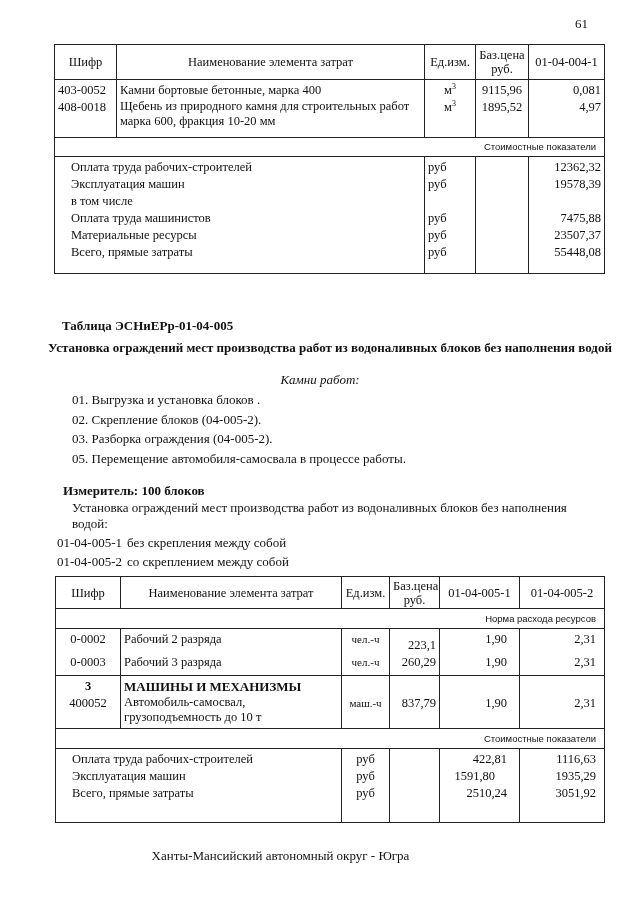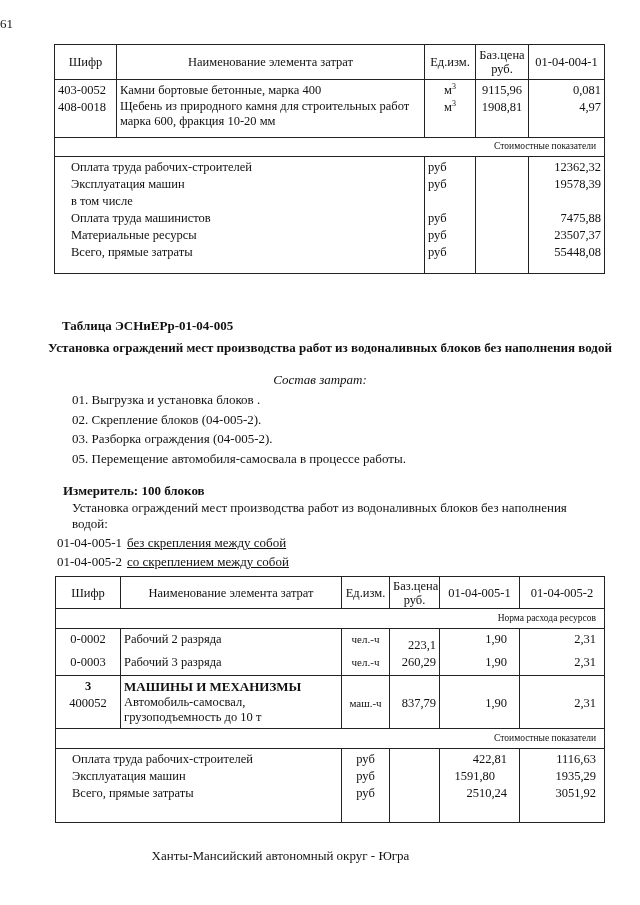--- a/index.html
+++ b/index.html
@@ -1,40 +1,40 @@
 <!DOCTYPE html>
 <html><head>
 <meta charset="utf-8">
 <style>
   html, body { margin: 0; padding: 0; background: #ffffff; }
   body { width: 640px; height: 905px; position: relative; overflow: hidden;
          font-family: "Liberation Serif", "DejaVu Serif", serif; color: #111; font-size: 13px; }
   .abs { position: absolute; }
-  .page-num { left: 0; width: 567px; top: 16px; text-align: left; font-size: 13px; }
+  .page-num { left: 0; width: 567px; top: 16px; text-align: right; font-size: 13px; padding-left: 21px; }
   table.t { position: absolute; border-collapse: collapse; table-layout: fixed; font-size: 12.5px; }
   table.t td, table.t th { padding: 0 3px; vertical-align: top; line-height: 17px; font-weight: normal; }
   table.t th { border: 1px solid #222; text-align: center; vertical-align: middle; line-height: 14px; }
   .vb { border-left: 1px solid #222; border-right: 1px solid #222; }
   .right { text-align: right; }
   .center { text-align: center; }
   .bold { font-weight: bold; }
   .sans-small { font-family: "Liberation Sans", "DejaVu Sans", sans-serif; font-size: 9.5px; text-align: right; padding-right: 8px !important; vertical-align: middle !important; }
   .bt { border-top: 1px solid #222; }
   .bb { border-bottom: 1px solid #222; }
   .outer-l { border-left: 1px solid #222; }
-  .outer-r { border-right: 1px solid #222; font-family: Liberation Serif, serif; }
+  .outer-r { border-right: 1px solid #222; }
   sup { font-size: 8px; line-height: 0; }
   .indent { padding-left: 16px !important; }
   .tbl-title { left: 62px; top: 318px; font-weight: bold; font-size: 13px; }
   .tbl-heading { left: 40px; width: 580px; top: 339px; text-align: center; font-weight: bold; font-size: 13px; line-height: 17px; }
   .sostav { left: 0; width: 640px; top: 372px; text-align: center; font-style: italic; font-size: 13px; }
   .works { left: 72px; top: 390px; font-size: 13px; line-height: 19.5px; }
   .izm { left: 63px; top: 483px; font-weight: bold; font-size: 13px; }
   .izm-desc { left: 72px; top: 500px; width: 520px; font-size: 13px; line-height: 16px; }
-  .variants { left: 57px; top: 533px; font-size: 13px; line-height: 19px; text-decoration: underline; }
+  .variants { left: 57px; top: 533px; font-size: 13px; line-height: 19px; }
   .variants .code { display: inline-block; width: 70px; }
   .footer { left: 0; width: 561px; top: 848px; text-align: center; font-size: 13px; }
 </style>
 </head>
 <body>
 
 <div class="abs page-num">61</div>
 
 <table class="t" style="left:54px; top:44px; width:550px;">
   <colgroup>
@@ -56,21 +56,21 @@
     <td class="vb" style="padding-top:2px">403-0052</td>
     <td class="vb" style="padding-top:2px">Камни бортовые бетонные, марка 400</td>
     <td class="vb center" style="padding-top:2px"><span>м</span><sup>3</sup></td>
     <td class="vb center" style="padding-top:2px">9115,96</td>
     <td class="vb right" style="padding-top:2px">0,081</td>
   </tr>
   <tr style="height:38px">
     <td class="vb">408-0018</td>
     <td class="vb" style="line-height:15px">Щебень из природного камня для строительных работ марка 600, фракция  10-20 мм</td>
     <td class="vb center"><span>м</span><sup>3</sup></td>
-    <td class="vb center">1908,81</td>
+    <td class="vb center">1895,52</td>
     <td class="vb right">4,97</td>
   </tr>
   <tr style="height:19px">
     <td colspan="5" class="bt bb outer-l outer-r sans-small">Стоимостные показатели</td>
   </tr>
   <tr>
     <td colspan="2" class="outer-l indent bold" style="padding-top:2px">Оплата труда рабочих-строителей</td>
     <td class="vb bold" style="padding-top:2px">руб</td>
     <td class="vb"></td>
     <td class="vb right bold" style="padding-top:2px">12362,32</td>
@@ -103,21 +103,21 @@
     <td colspan="2" class="outer-l indent bold bb">Всего, прямые затраты</td>
     <td class="vb bold bb">руб</td>
     <td class="vb bb"></td>
     <td class="vb right bold bb">55448,08</td>
   </tr>
 </tbody>
   </table>
 
 <div class="abs tbl-title">Таблица  ЭСНиЕРр-01-04-005</div>
 <div class="abs tbl-heading">Установка ограждений мест производства работ из водоналивных блоков без наполнения водой</div>
-<div class="abs sostav">Состав затрат:</div>
+<div class="abs sostav">Камни работ:</div>
 <div class="abs works">
   <div>01. Выгрузка и установка блоков .</div>
   <div>02. Скрепление блоков (04-005-2).</div>
   <div>03. Разборка ограждения (04-005-2).</div>
   <div>05. Перемещение автомобиля-самосвала в процессе работы.</div>
 </div>
 <div class="abs izm">Измеритель: 100 блоков</div>
 <div class="abs izm-desc">Установка ограждений мест производства работ из водоналивных блоков без наполнения водой:</div>
 <div class="abs variants">
   <div><span class="code">01-04-005-1</span><span>без скрепления между собой</span></div>

